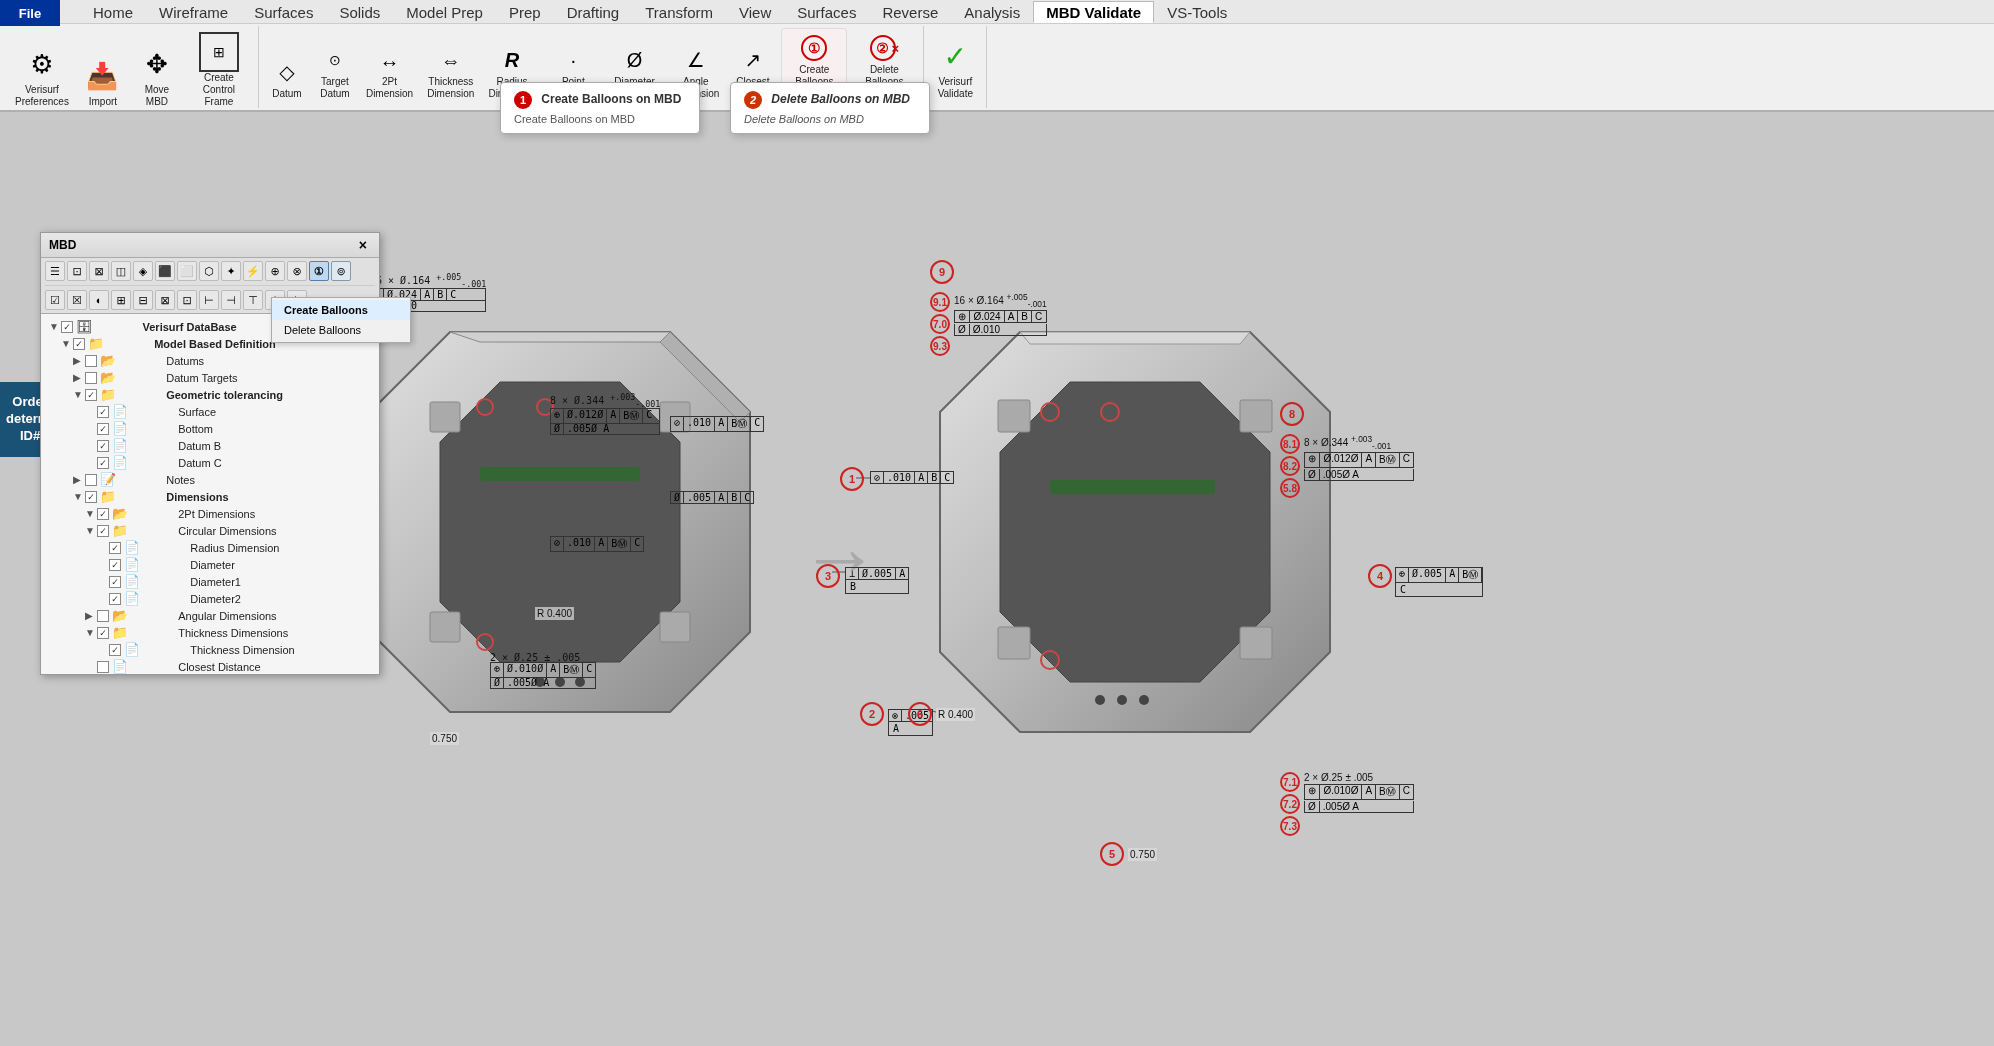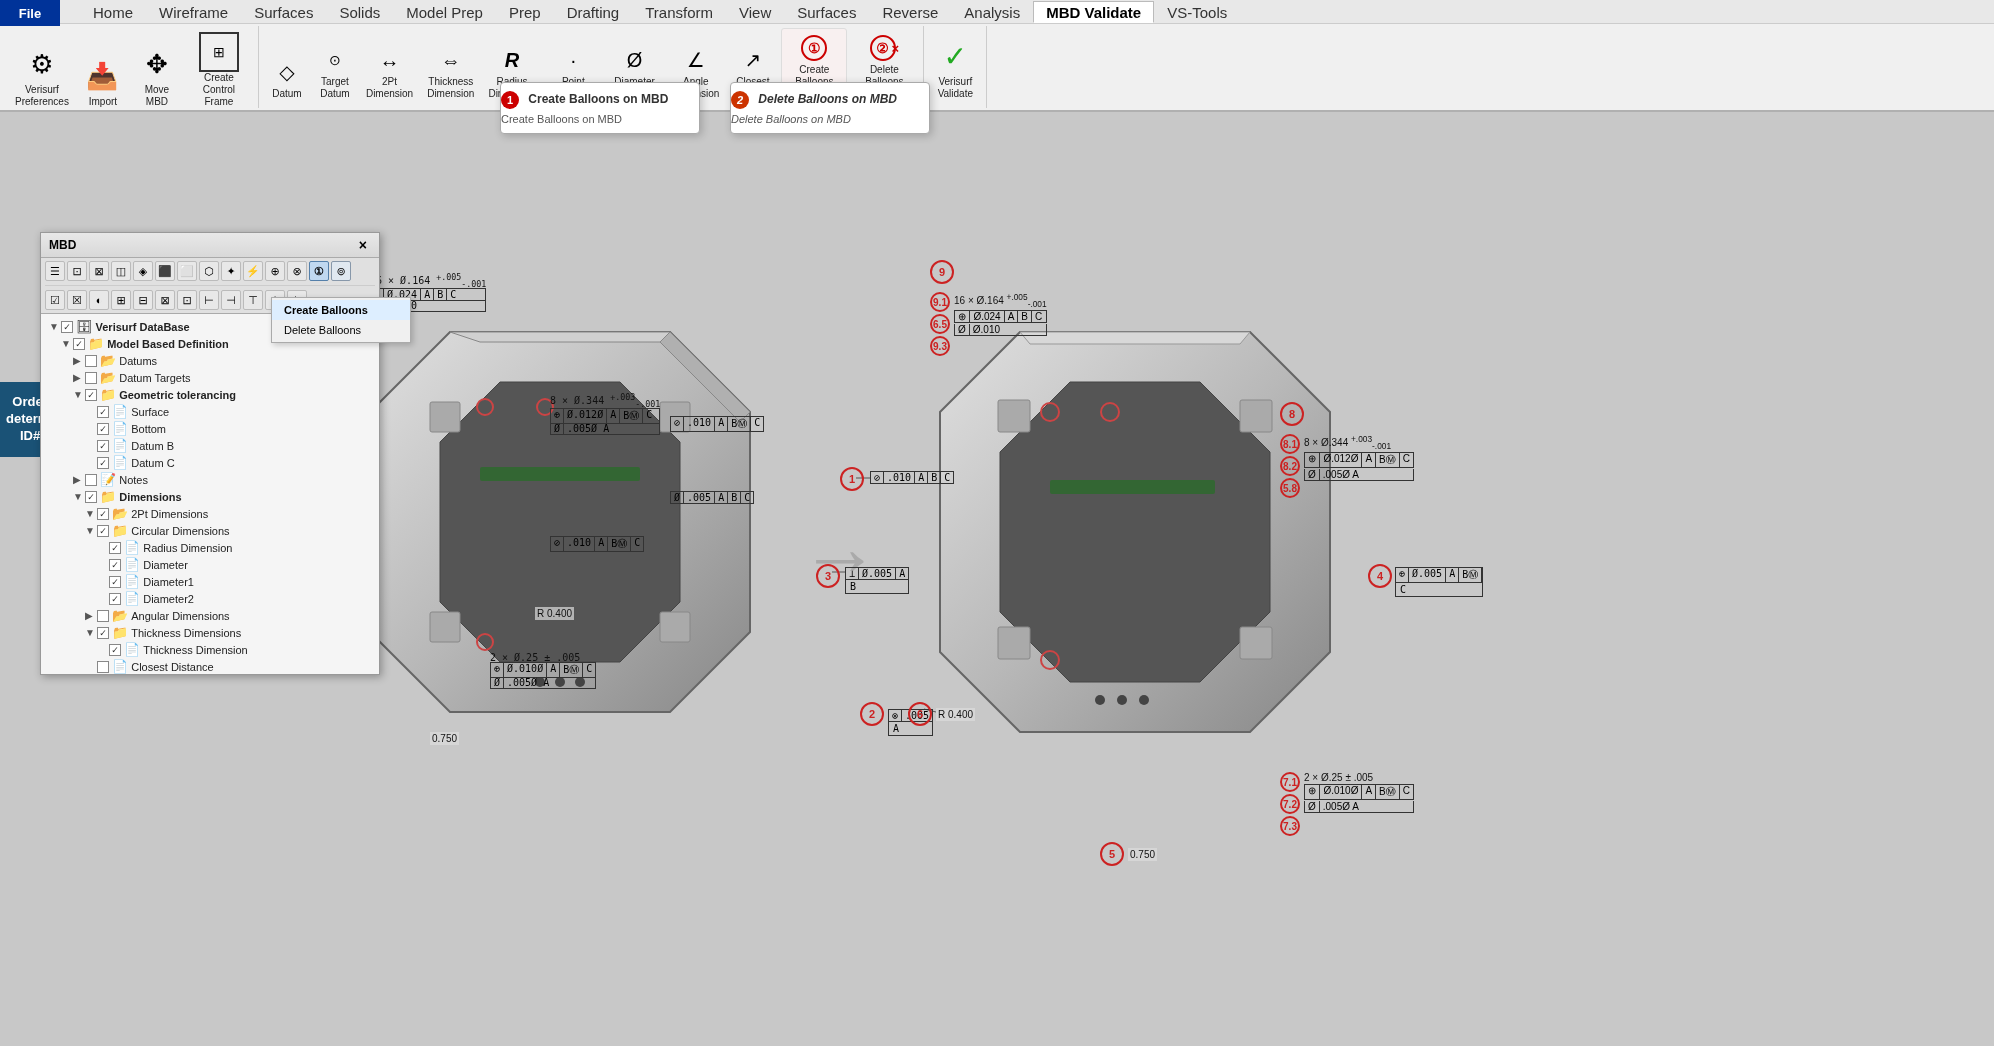--- a/index.html
+++ b/index.html
@@ -119,21 +119,21 @@
       cursor: pointer;
       z-index: 10;
     }
 
     
     .tooltip-popup {
       position: absolute;
       background: white;
       border: 1px solid #aaa;
       border-radius: 4px;
-      padding: 8px 0;
+      padding: 8px 13px;
       box-shadow: 2px 2px 8px rgba(0,0,0,0.2);
       z-index: 100;
       min-width: 180px;
     }
     .tooltip-popup-title {
       font-weight: bold;
       font-size: 12px;
       margin-bottom: 4px;
       color: #333;
     }
@@ -217,21 +217,21 @@
       border: 1px solid #888;
       background: white;
       display: inline-flex;
       align-items: center;
       justify-content: center;
       font-size: 9px;
       margin-right: 3px;
       color: #333;
     }
     .tree-icon { font-size: 13px; margin-right: 3px; }
-    .tree-label { color: #222; }
+    .tree-label { color: #222; margin-left: 47px; }
     .tree-label.folder { font-weight: 600; }
 
     
     #order-box {
       position: absolute;
       top: 270px;
       left: 0;
       width: 60px;
       background: #1a5276;
       color: white;
@@ -950,21 +950,21 @@
         </div>
       </div>
     </div>
   </div>
 
   <div style="position:absolute; top:148px; left:930px; z-index:20;">
     <div class="balloon" style="position:relative; display:inline-flex; margin-bottom:4px;">9</div>
     <div style="display:flex; align-items:flex-start; gap:4px; margin-top:4px;">
       <div style="display:flex; flex-direction:column; gap:2px;">
         <div class="balloon small" style="position:relative;">9.1</div>
-        <div class="balloon small" style="position:relative;">6.5</div>
+        <div class="balloon small" style="position:relative;">7.0</div>
         <div class="balloon small" style="position:relative;">9.3</div>
       </div>
       <div style="display:flex; flex-direction:column; gap:2px;">
         <div style="font-size:10px; color:#111; font-family:Arial;">16 × Ø.164 <sup>+.005</sup><sub>-.001</sub></div>
         <div class="gdt-line" style="border:1px solid #333; font-size:10px; display:flex;">
           <span class="gdt-cell" style="border-right:1px solid #333; padding:0 3px;">⊕</span>
           <span class="gdt-cell" style="border-right:1px solid #333; padding:0 3px;">Ø.024</span>
           <span class="gdt-cell" style="border-right:1px solid #333; padding:0 3px;">A</span>
           <span class="gdt-cell" style="border-right:1px solid #333; padding:0 3px;">B</span>
           <span class="gdt-cell" style="padding:0 3px;">C</span>

